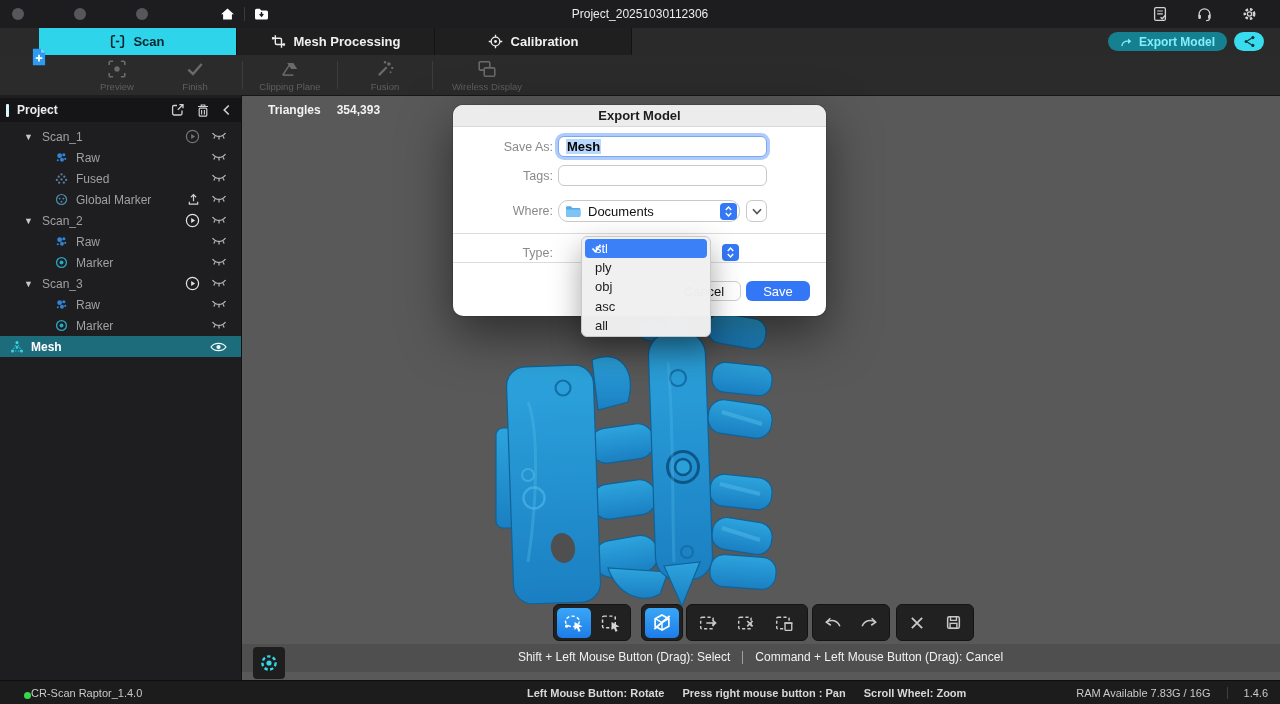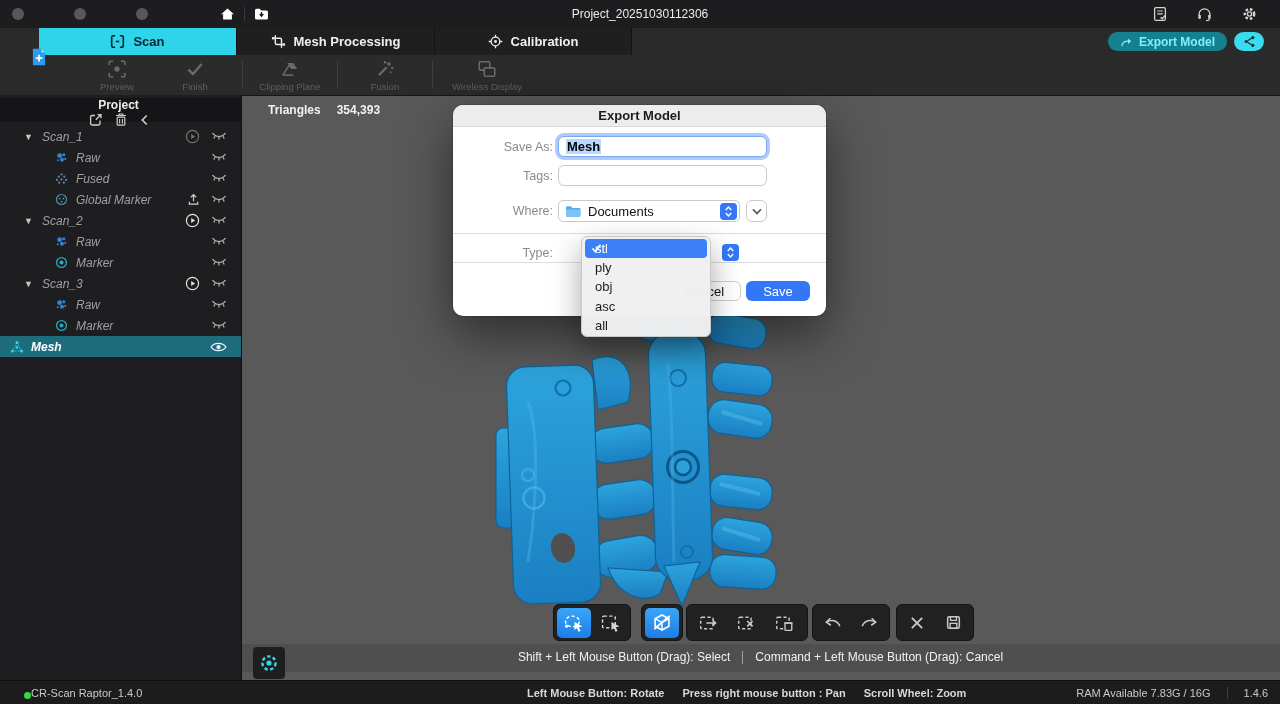--- a/index.html
+++ b/index.html
@@ -32,26 +32,26 @@
 
   
   #toolbar{left:0;top:55px;width:1280px;height:40px;background:#2b2b2b;display:flex;align-items:center;border-bottom:1px solid #171717;}
   .tool{width:78px;display:flex;flex-direction:column;align-items:center;gap:2px;}
   .tool .tlab{font-size:9.5px;color:#5f5f5f;}
   .tool.enabled .tlab{color:#e4e4e4;margin-top:24px;}
   .tool-sep{width:1px;height:28px;background:#3d3d3d;margin:0 8px;}
 
   
   #sidebar{left:0;top:95px;width:241px;height:585px;background:#1e1e20;border-right:1px solid #121212;}
-  #project-header{height:24px;margin-top:3px;display:flex;align-items:center;background:#151517;padding:0 10px 0 6px;flex-direction:column;}
+  #project-header{height:24px;margin-top:3px;display:flex;align-items:center;background:#151517;padding:0 10px 0 6px;}
   #project-accent{width:3px;height:13px;background:#d9f6fa;margin-right:8px;border-radius:1px;}
   #project-title{color:#ececec;font-size:12px;font-weight:700;flex:1;}
   .ph-icons{display:flex;gap:12px;align-items:center;}
   .trow{height:21px;display:flex;align-items:center;font-size:12px;color:#9fa0a2;padding-right:14px;}
-  .trow .tlabel{margin-left:8px;font-style:italic;}
+  .trow .tlabel{margin-left:8px;}
   .trow.lvl0{padding-left:24px;}
   .trow.lvl1{padding-left:55px;justify-content:center;}
   .expander{color:#c9c9c9;font-size:9px;width:10px;}
   .ticons{margin-left:auto;display:flex;align-items:center;gap:11px;}
   .trow.selected{background:#1d6c7c;color:#ffffff;font-weight:700;padding-left:10px;}
   .trow.selected .tlabel{margin-left:7px;}
 
   
   #triangles{left:268px;top:103px;display:flex;gap:16px;color:#f2f2f2;font-size:12px;font-weight:600;}
   #hint-band{left:241px;top:644px;width:1039px;height:28px;background:rgba(0,0,0,0.10);}
@@ -64,21 +64,21 @@
   .bbtn{width:35px;height:30px;border-radius:5px;display:flex;align-items:center;justify-content:center;background:transparent;border:none;}
   .bbtn.active{background:linear-gradient(#3aa6f6,#1d7de9);}
 
   
   #dialog{left:453px;top:105px;width:373px;height:211px;background:#ffffff;border-radius:10px;box-shadow:0 18px 50px rgba(0,0,0,0.5), 0 0 0 1px rgba(0,0,0,0.12);z-index:50;}
   #dialog-header{height:21px;background:#ececec;border-bottom:1px solid #d8d8d8;border-radius:10px 10px 0 0;display:flex;align-items:center;justify-content:center;font-size:13px;font-weight:700;color:#1c1c1c;}
   .dlabel{position:absolute;width:100px;text-align:right;color:#8a8a8a;font-size:12.5px;}
   .dfield{position:absolute;left:105px;width:209px;height:21px;background:#fff;border:1px solid #c9c9c9;border-radius:6px;box-sizing:border-box;font-size:13px;}
   .dfield.focused{border:1px solid #7aa8f0;box-shadow:0 0 0 3px rgba(77,139,247,0.45);}
   #saveas-text{position:absolute;left:7px;top:2px;font-weight:600;color:#000;background:#b9d8fd;padding:0 1px;}
-  #where-select{position:absolute;left:105px;top:95px;width:182px;height:22px;border:1px solid #c9c9c9;border-radius:5px;background:#fff;display:flex;align-items:center;box-sizing:border-box;padding-left:6px;gap:7px;}
+  #where-select{position:absolute;left:105px;top:95px;width:182px;height:22px;border:1px solid #c9c9c9;border-radius:10px;background:#fff;display:flex;align-items:center;box-sizing:border-box;padding-left:6px;gap:7px;}
   #where-text{font-size:13px;color:#111;flex:1;}
   .stepper{width:17px;height:17px;border-radius:4px;background:#3478f6;display:flex;align-items:center;justify-content:center;}
   #where-chevbtn{position:absolute;left:293px;top:95px;width:21px;height:22px;background:#fff;border:1px solid #c9c9c9;border-radius:6px;display:flex;align-items:center;justify-content:center;box-sizing:border-box;}
   .dsep{position:absolute;left:0;width:373px;height:1px;background:#dcdcdc;}
   #type-stepper{position:absolute;left:269px;top:139px;}
   #cancel-btn{position:absolute;left:214px;top:176px;width:74px;height:20px;background:#fff;border:1px solid #cdcdcd;border-radius:6px;font-size:13px;color:#111;}
   #save-btn{position:absolute;left:293px;top:176px;width:64px;height:20px;background:#3477f6;border:none;border-radius:6px;font-size:13px;color:#fff;font-weight:500;}
 
   
   #type-menu{left:581px;top:236px;width:130px;height:101px;background:rgba(240,240,240,0.98);border:1px solid #c9c9c9;border-radius:6px;box-shadow:0 12px 30px rgba(0,0,0,0.35);z-index:60;box-sizing:border-box;padding:2px 3px;}

